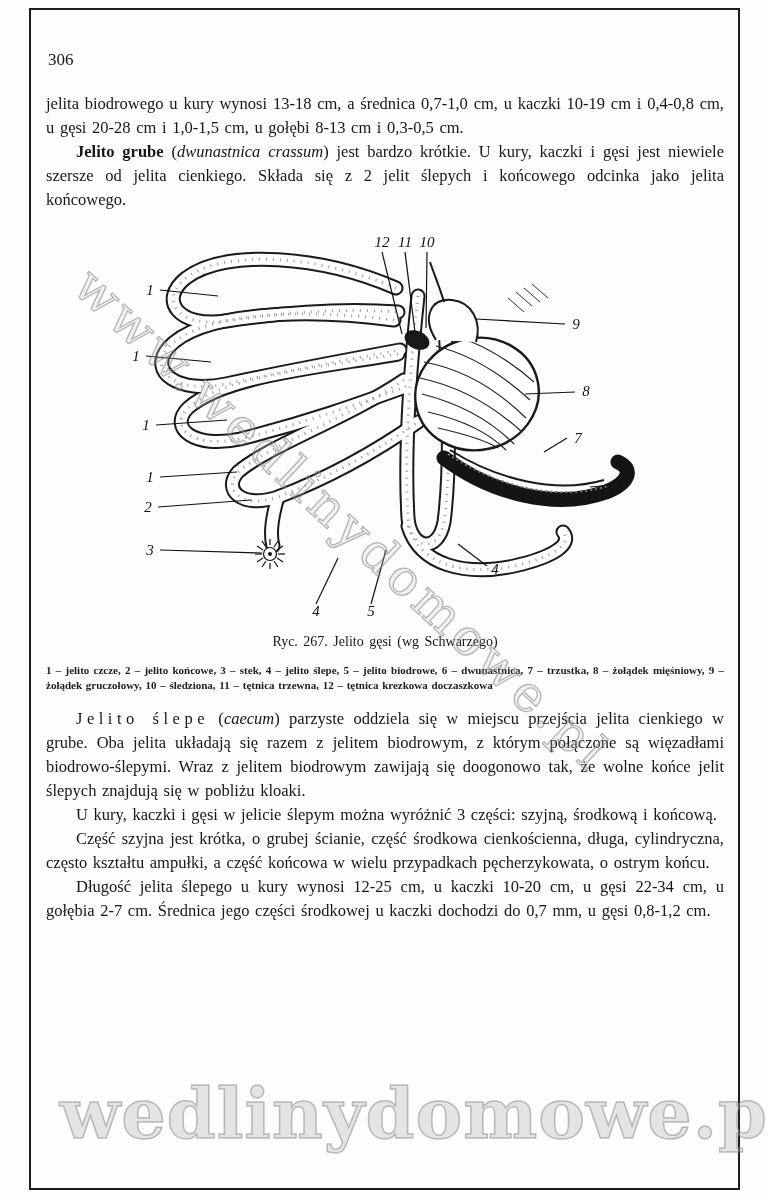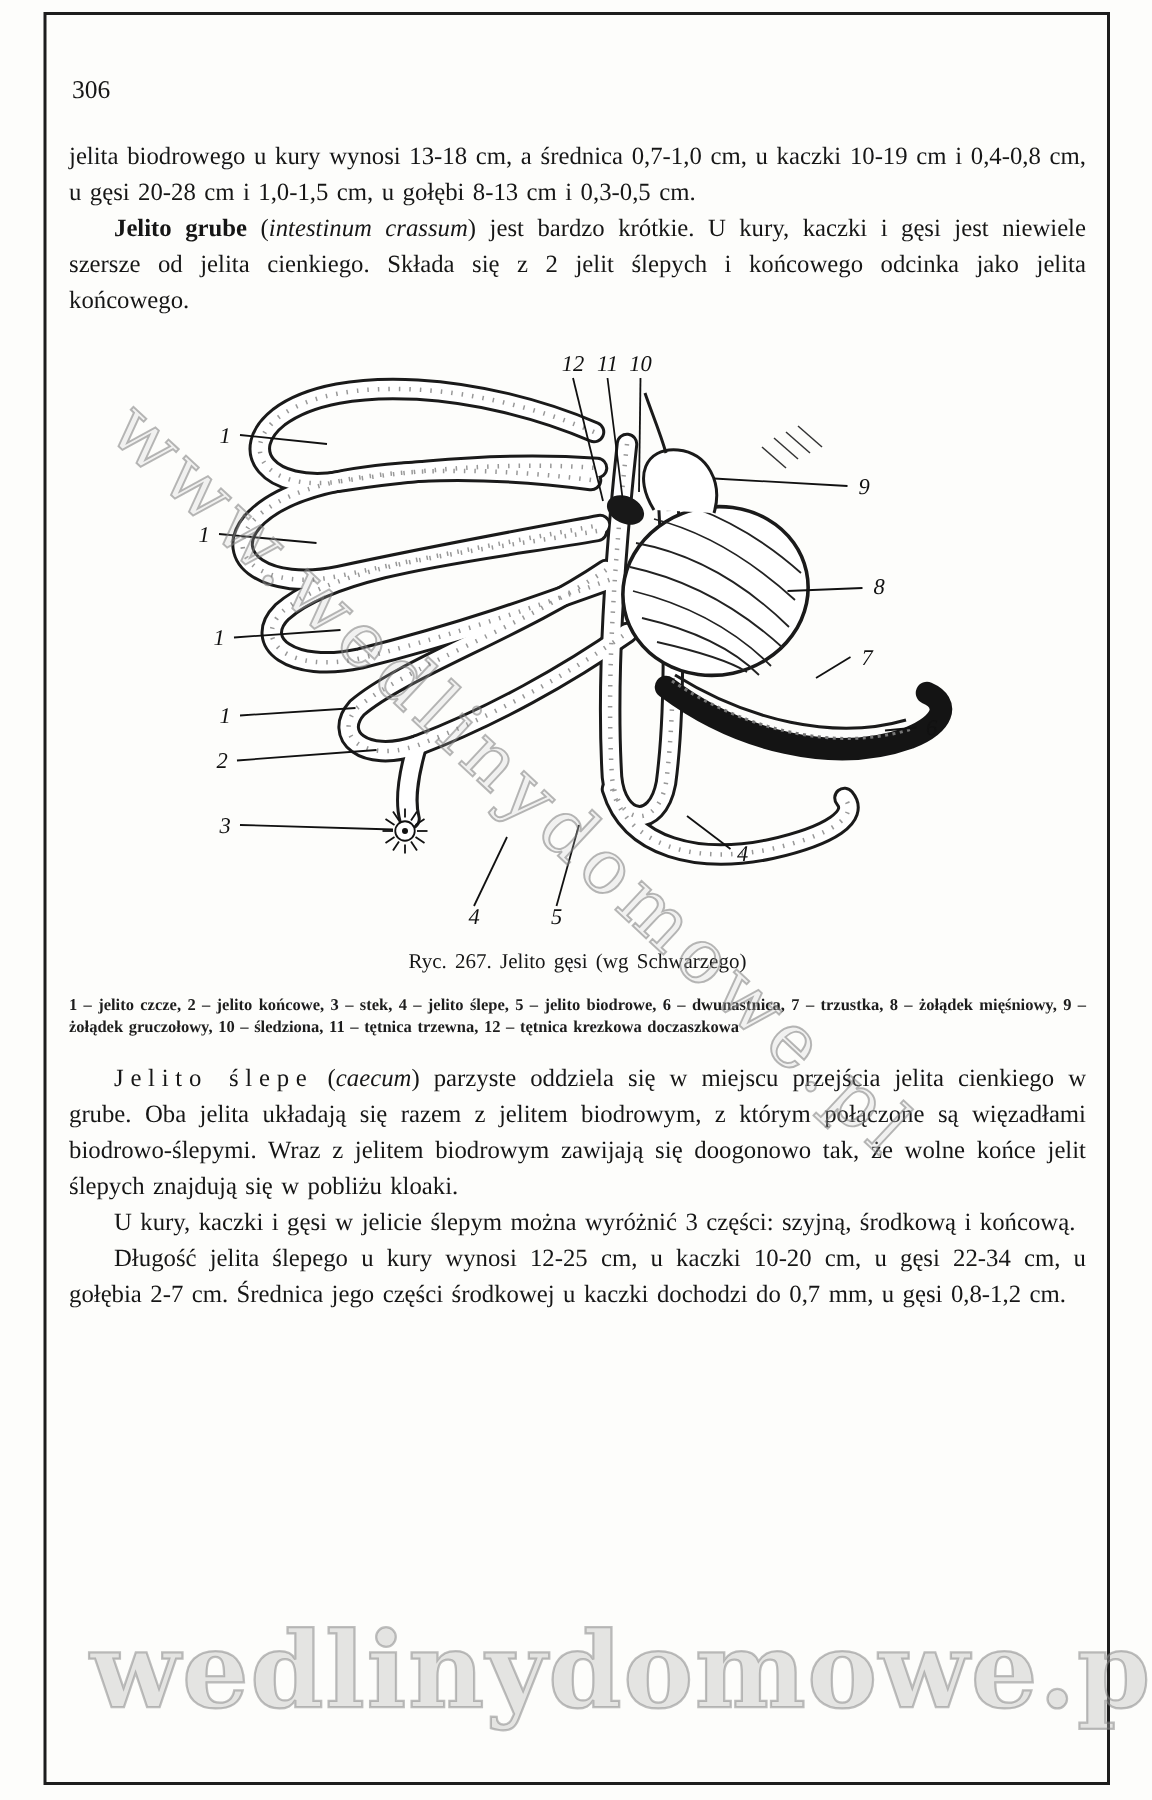--- a/index.html
+++ b/index.html
@@ -45,21 +45,21 @@
 <body>
 
 <div>
   <div class="frame"></div>
 
   <div class="content">
     <div class="pagenum">306</div>
 
     <p class="noindent">jelita biodrowego u kury wynosi 13-18 cm, a średnica 0,7-1,0 cm, u kaczki 10-19 cm i 0,4-0,8 cm, u gęsi 20-28 cm i 1,0-1,5 cm, u gołębi 8-13 cm i 0,3-0,5 cm.</p>
 
-    <p><b>Jelito grube</b><span> (</span><i>intestinum crassum</i><span>) jest bardzo krótkie. U kury, kaczki i gęsi jest niewiele szersze od jelita cienkiego. Składa się z 2 jelit ślepych i końcowego odcinka jako jelita końcowego.</span></p>
+    <p><b>Jelito grube</b><span> (</span><i>dwunastnica crassum</i><span>) jest bardzo krótkie. U kury, kaczki i gęsi jest niewiele szersze od jelita cienkiego. Składa się z 2 jelit ślepych i końcowego odcinka jako jelita końcowego.</span></p>
 
     <div class="figure">
       <svg width="600" height="400" viewBox="0 0 600 400">
 
         <g>
           <g stroke="#1a1a1a" stroke-width="15" fill="none" stroke-linecap="round">
             <path d="M312,66 C238,34 142,26 102,56 C74,78 94,106 142,99 C202,90 260,86 314,90"></path>
             <path d="M310,98 C218,86 116,90 84,126 C64,150 94,172 142,162 C212,147 262,138 316,128"></path>
             <path d="M314,132 C232,146 140,154 104,186 C84,206 110,227 156,217 C224,200 274,182 324,164"></path>
             <path d="M320,158 C264,196 184,224 154,250 C138,268 158,287 194,275 C244,256 294,228 334,200"></path>
@@ -176,18 +176,19 @@
         </g>
       </svg>
     </div>
 
     <p class="caption">Ryc. 267. Jelito gęsi (wg Schwarzego)</p>
     <p class="legend">1 – jelito czcze, 2 – jelito końcowe, 3 – stek, 4 – jelito ślepe, 5 – jelito biodrowe, 6 – dwunastnica, 7 – trzustka, 8 – żołądek mięśniowy, 9 – żołądek gruczołowy, 10 – śledziona, 11 – tętnica trzewna, 12 – tętnica krezkowa doczaszkowa</p>
 
     <p class="p3"><span class="spaced">Jelito ślepe</span><span> (</span><i>caecum</i><span>) parzyste oddziela się w miejscu przejścia jelita cienkiego w grube. Oba jelita układają się razem z jelitem biodrowym, z którym połączone są więzadłami biodrowo-ślepymi. Wraz z jelitem biodrowym zawijają się doogonowo tak, że wolne końce jelit ślepych znajdują się w pobliżu kloaki.</span></p>
 
     <p>U kury, kaczki i gęsi w jelicie ślepym można wyróżnić 3 części: szyjną, środkową i końcową.</p>
+    <p>Część szyjna jest krótka, o grubej ścianie, część środkowa cienkościenna, długa, cylindryczna, często kształtu ampułki, a część końcowa w wielu przypadkach pęcherzykowata, o ostrym końcu.</p>
     <p>Długość jelita ślepego u kury wynosi 12-25 cm, u kaczki 10-20 cm, u gęsi 22-34 cm, u gołębia 2-7 cm. Średnica jego części środkowej u kaczki dochodzi do 0,7 mm, u gęsi 0,8-1,2 cm.</p>
   </div>
 
   <div class="wm-diag">www.wedlinydomowe.pl</div>
   <div class="wm-bottom">wedlinydomowe.pl</div>
 </div>
 
 </body></html>

